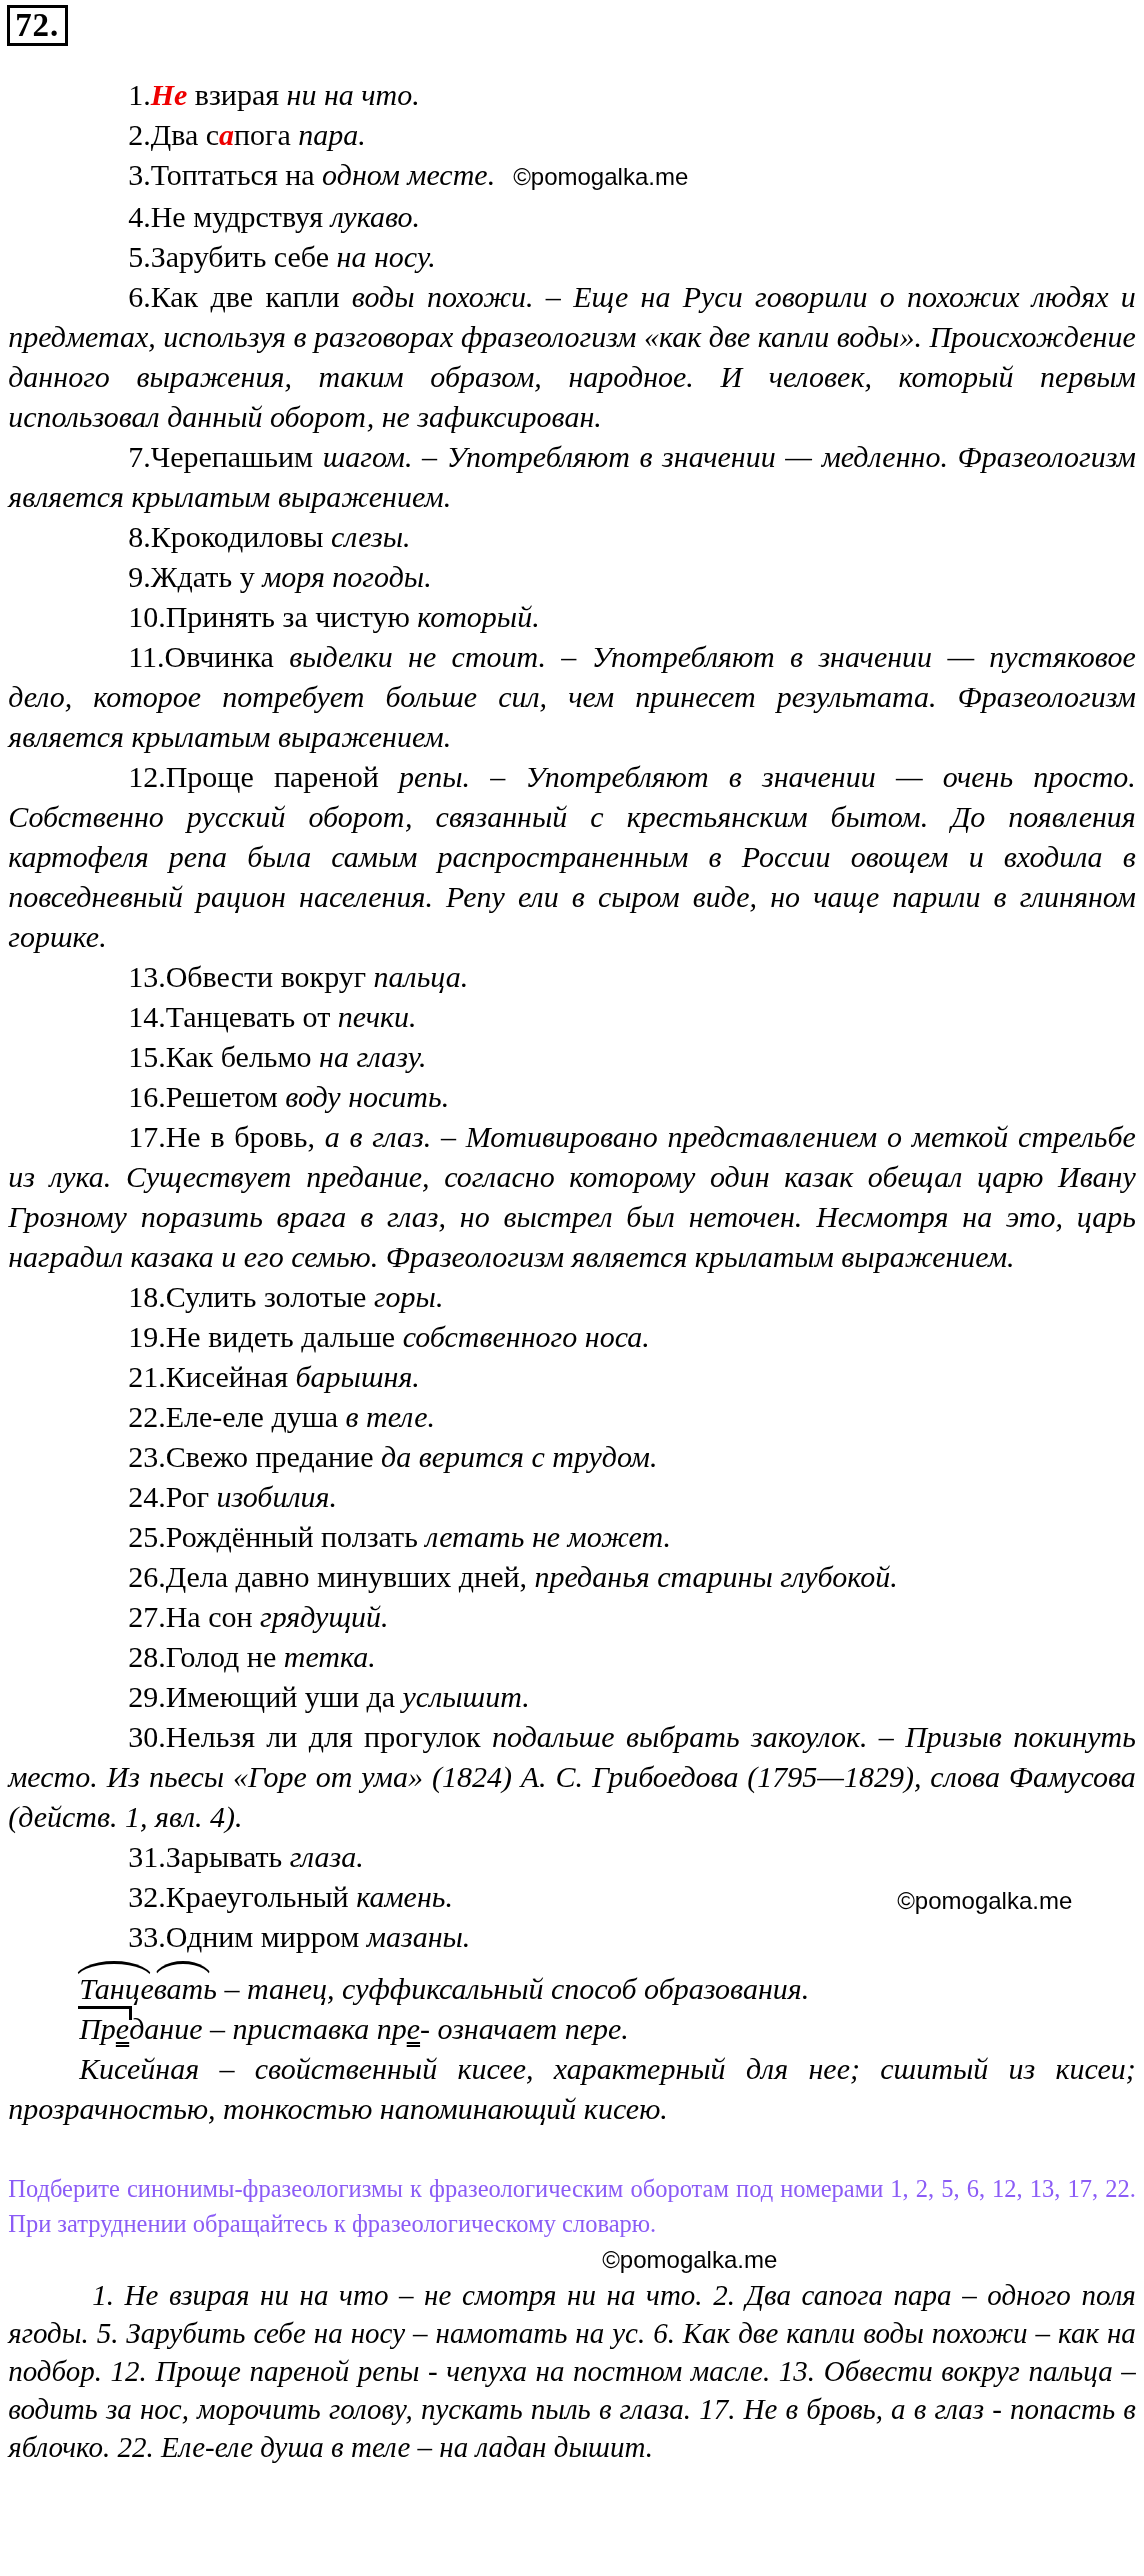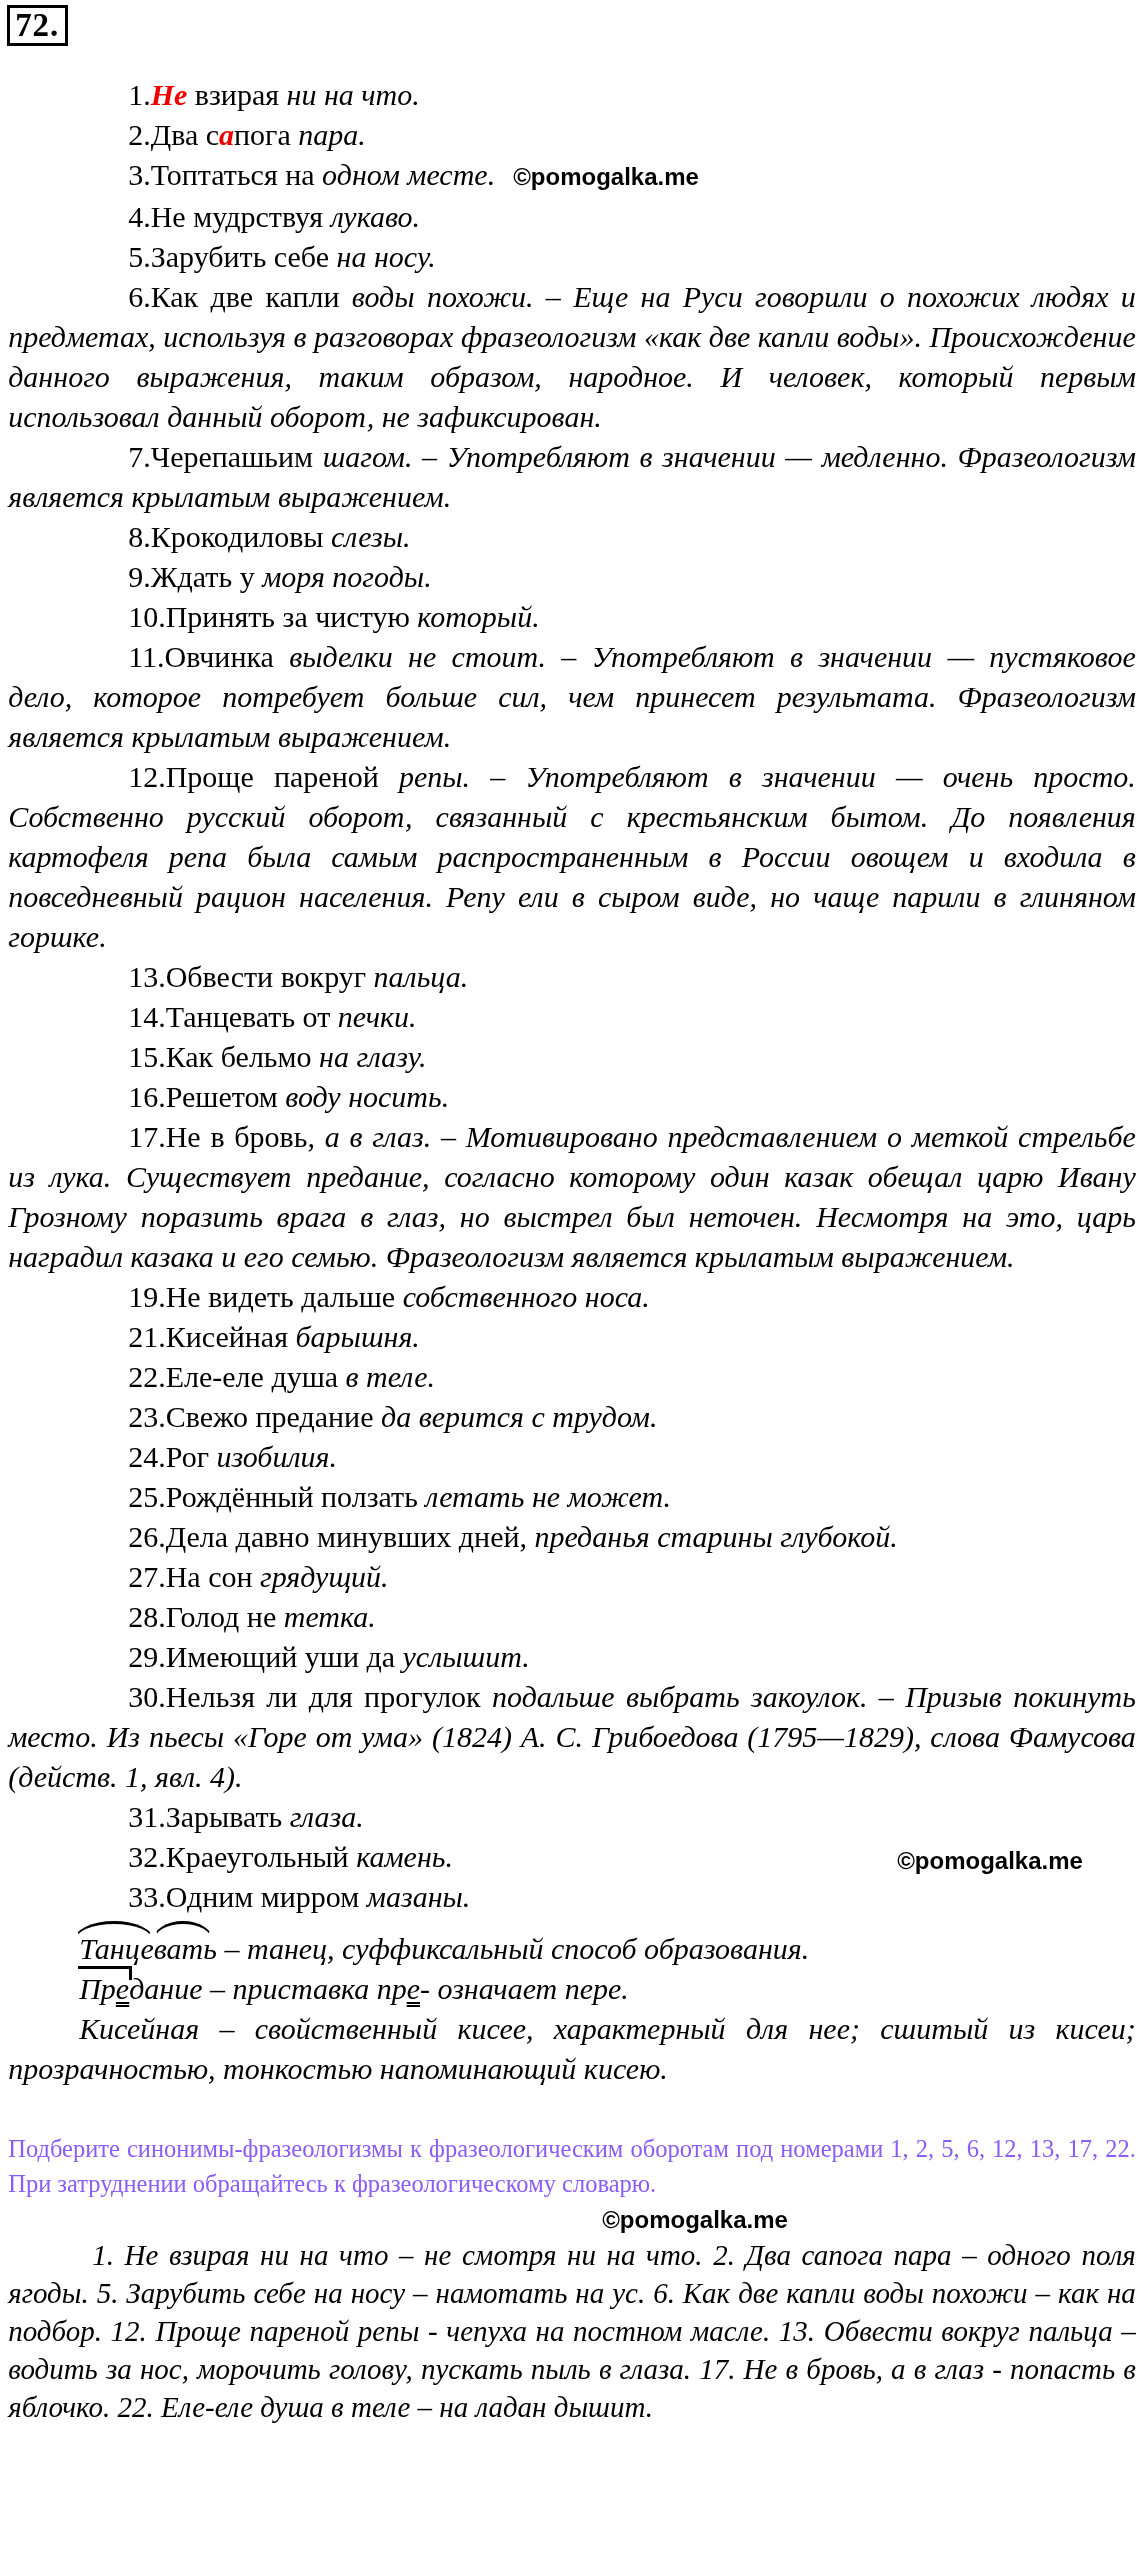--- a/index.html
+++ b/index.html
@@ -35,21 +35,21 @@
     text-align: justify;
     text-indent: 60px;
     position: relative;
   }
   .num { display: inline-block; min-width: 69px; font-style: normal; }
   .r { font-style: normal; }
   .i { font-style: italic; }
   .red { color: #ee0000; font-weight: bold; font-style: italic; }
   .wm, .wm2, .wm3 {
     font-family: "Liberation Sans", "DejaVu Sans", sans-serif;
-    font-weight: bold;
+    font-weight: normal;
     font-style: normal;
     font-size: 24px;
     color: #000;
     letter-spacing: 0;
   }
   .wm  { margin-left: 18px; }
   .wm2 { position: absolute; left: 829px; top: 3.3px; }
   .wm3 { margin: 4.9px 0 0 594px; height: 29px; line-height: 28px; }
   .notes { margin-top: 11.4px; }
   .note {
@@ -121,20 +121,21 @@
       <p class="li"><span class="num">8.</span><span class="r">Крокодиловы </span><span class="i">слезы.</span></p>
       <p class="li"><span class="num">9.</span><span class="r">Ждать у </span><span class="i">моря погоды.</span></p>
       <p class="li"><span class="num">10.</span><span class="r">Принять за чистую </span><span class="i">который.</span></p>
       <p class="li"><span class="num">11.</span><span class="r">Овчинка </span><span class="i">выделки не стоит. – Употребляют в значении — пустяковое дело, которое потребует больше сил, чем принесет результата. Фразеологизм является крылатым выражением.</span></p>
       <p class="li"><span class="num">12.</span><span class="r">Проще пареной </span><span class="i">репы. – Употребляют в значении — очень просто. Собственно русский оборот, связанный с крестьянским бытом. До появления картофеля репа была самым распространенным в России овощем и входила в повседневный рацион населения. Репу ели в сыром виде, но чаще парили в глиняном горшке.</span></p>
       <p class="li"><span class="num">13.</span><span class="r">Обвести вокруг </span><span class="i">пальца.</span></p>
       <p class="li"><span class="num">14.</span><span class="r">Танцевать от </span><span class="i">печки.</span></p>
       <p class="li"><span class="num">15.</span><span class="r">Как бельмо </span><span class="i">на глазу.</span></p>
       <p class="li"><span class="num">16.</span><span class="r">Решетом </span><span class="i">воду носить.</span></p>
       <p class="li"><span class="num">17.</span><span class="r">Не в бровь, </span><span class="i">а в глаз. – Мотивировано представлением о меткой стрельбе из лука. Существует предание, согласно которому один казак обещал царю Ивану Грозному поразить врага в глаз, но выстрел был неточен. Несмотря на это, царь наградил казака и его семью. Фразеологизм является крылатым выражением.</span></p>
+      <p class="li"><span class="num">18.</span><span class="r">Сулить золотые </span><span class="i">горы.</span></p>
       <p class="li"><span class="num">19.</span><span class="r">Не видеть дальше </span><span class="i">собственного носа.</span></p>
       <p class="li"><span class="num">21.</span><span class="r">Кисейная </span><span class="i">барышня.</span></p>
       <p class="li"><span class="num">22.</span><span class="r">Еле-еле душа </span><span class="i">в теле.</span></p>
       <p class="li"><span class="num">23.</span><span class="r">Свежо предание </span><span class="i">да верится с трудом.</span></p>
       <p class="li"><span class="num">24.</span><span class="r">Рог </span><span class="i">изобилия.</span></p>
       <p class="li"><span class="num">25.</span><span class="r">Рождённый ползать </span><span class="i">летать не может.</span></p>
       <p class="li"><span class="num">26.</span><span class="r">Дела давно минувших дней, </span><span class="i">преданья старины глубокой.</span></p>
       <p class="li"><span class="num">27.</span><span class="r">На сон </span><span class="i">грядущий.</span></p>
       <p class="li"><span class="num">28.</span><span class="r">Голод не </span><span class="i">тетка.</span></p>
       <p class="li"><span class="num">29.</span><span class="r">Имеющий уши да </span><span class="i">услышит.</span></p>

